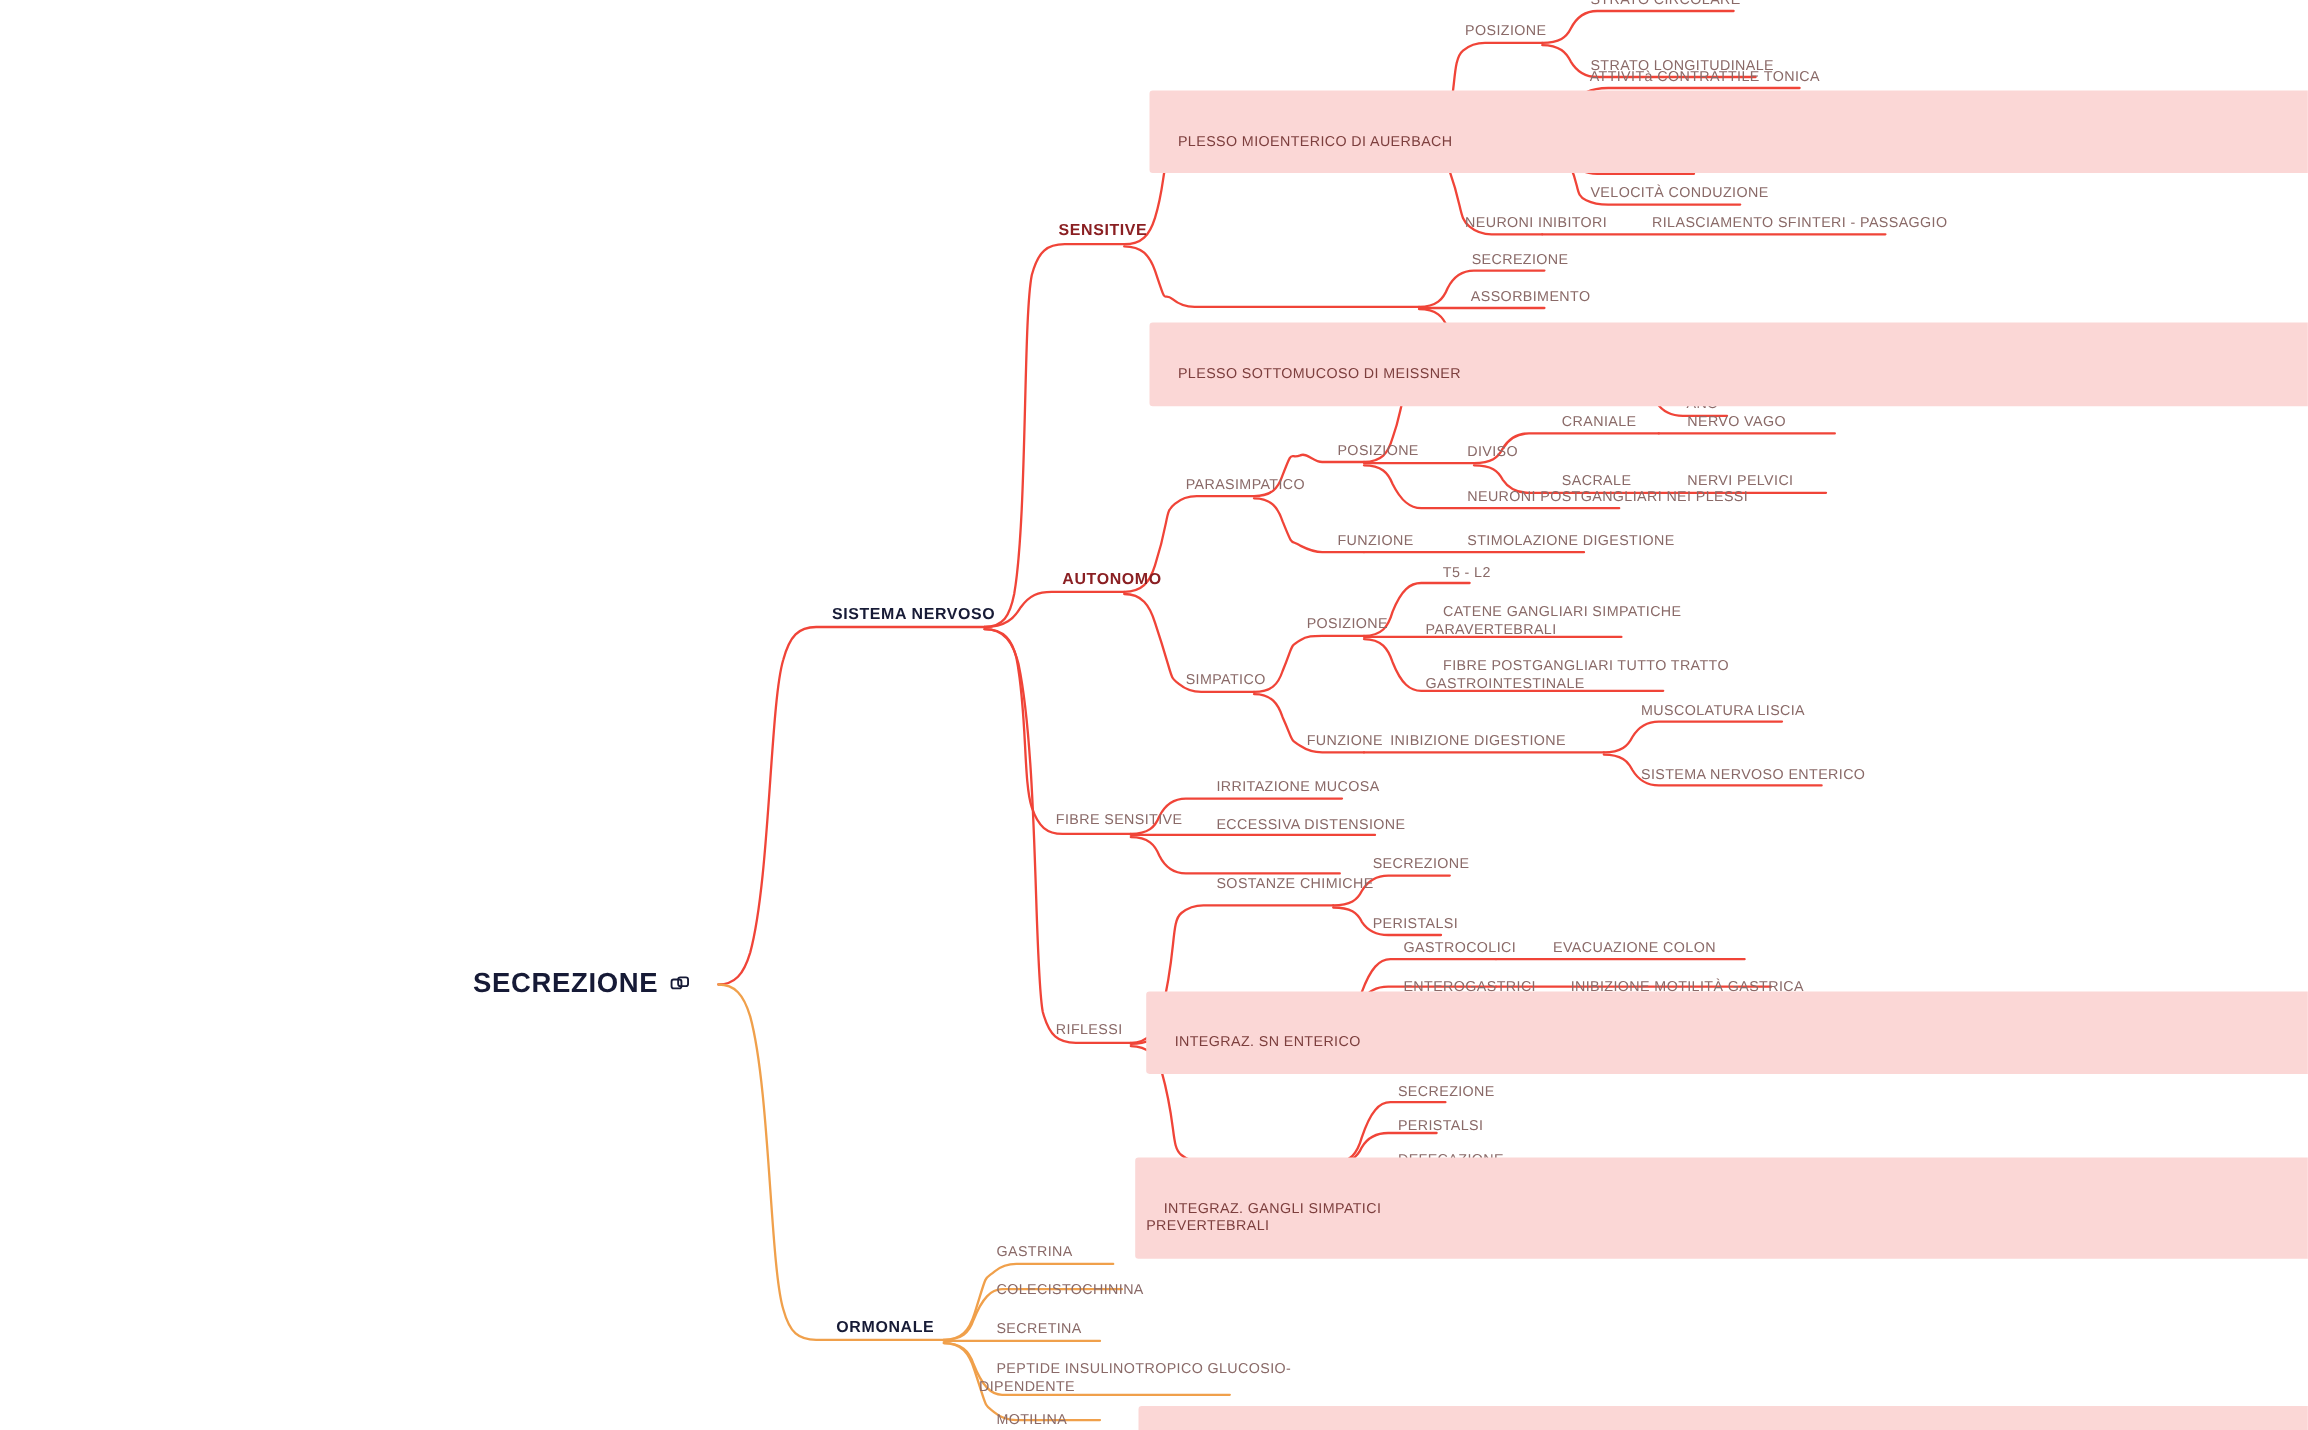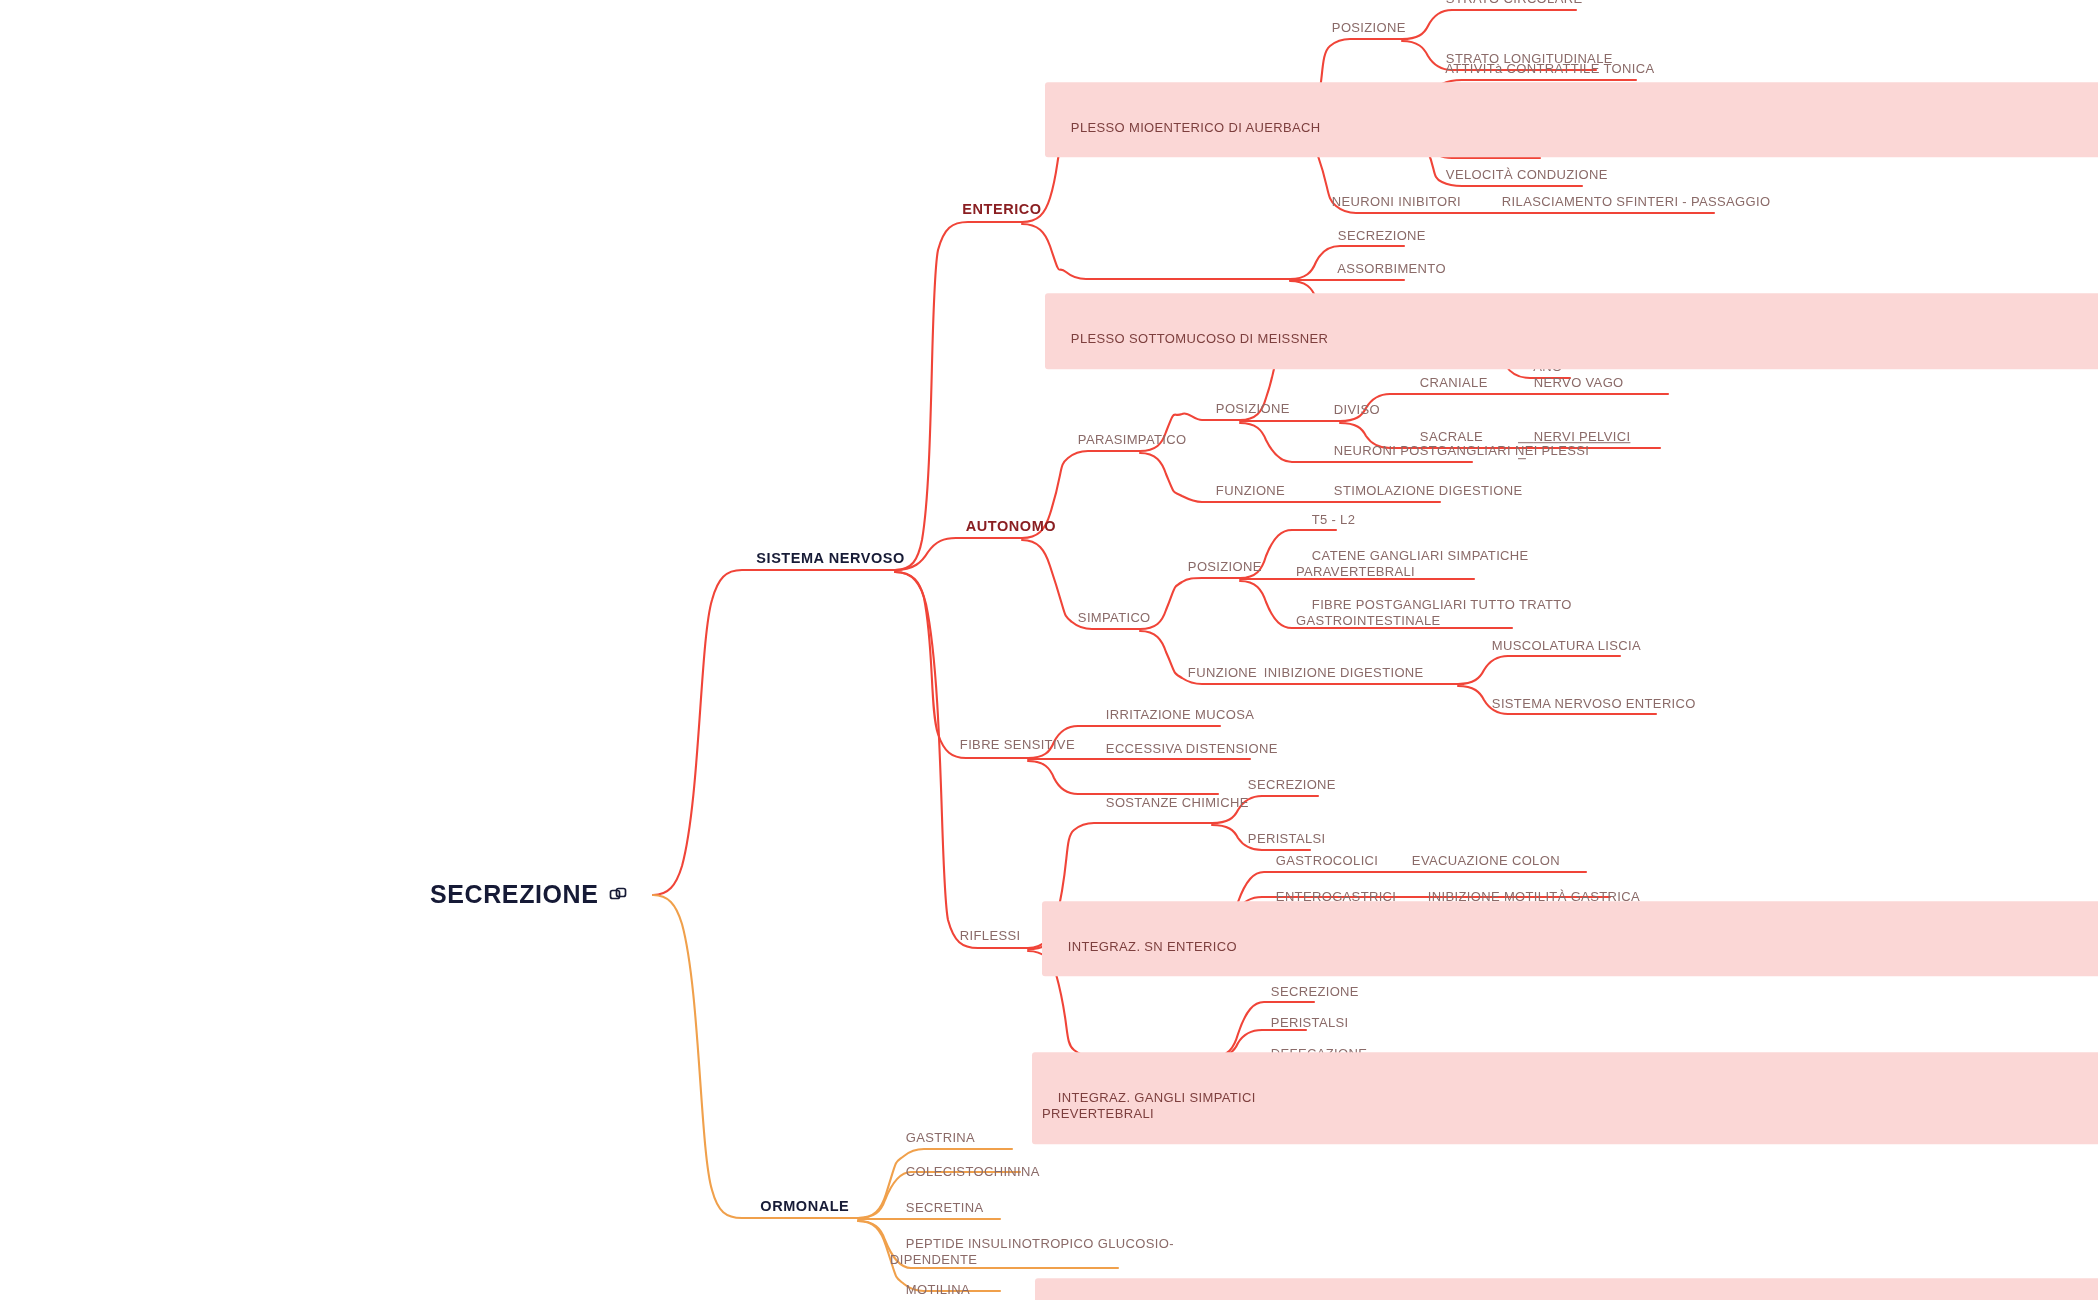--- a/index.html
+++ b/index.html
@@ -153,21 +153,21 @@
   </div>
 
   <div class="node l1 navy right" style="left:738px;top:559px;">
     <span>SISTEMA NERVOSO</span>
   </div>
   <div class="node l1 navy right" style="left:742px;top:1207px;">
     <span>ORMONALE</span>
   </div>
 
   <div class="node l1 maroon right" style="left:944px;top:210px;">
-    <span>ENTERICO</span>
+    <span>SENSITIVE</span>
   </div>
   <div class="node l1 maroon right" style="left:948px;top:527px;">
     <span>AUTONOMO</span>
   </div>
   <div class="node leaf right" style="left:944px;top:745px;">
     <span>FIBRE SENSITIVE</span>
   </div>
   <div class="node leaf right" style="left:944px;top:936px;">
     <span>RIFLESSI</span>
   </div>
@@ -249,21 +249,21 @@
   </div>
   <div class="node leaf right" style="left:1404px;top:383px;">
     <span>CRANIALE</span>
   </div>
   <div class="node leaf right" style="left:1518px;top:383px;">
     <span>NERVO VAGO</span>
   </div>
   <div class="node leaf right" style="left:1404px;top:437px;">
     <span>SACRALE</span>
   </div>
-  <div class="node leaf right" style="left:1518px;top:437px;text-decoration:underline;">
+  <div class="node leaf right" style="left:1518px;top:437px;">
     <span>NERVI PELVICI</span>
   </div>
   <div class="node leaf right" style="left:1318px;top:451px;">
     <span>NEURONI POSTGANGLIARI NEI PLESSI</span>
   </div>
 
   <div class="node leaf right" style="left:1200px;top:491px;">
     <span>FUNZIONE</span>
   </div>
   <div class="node leaf right" style="left:1318px;top:491px;">

